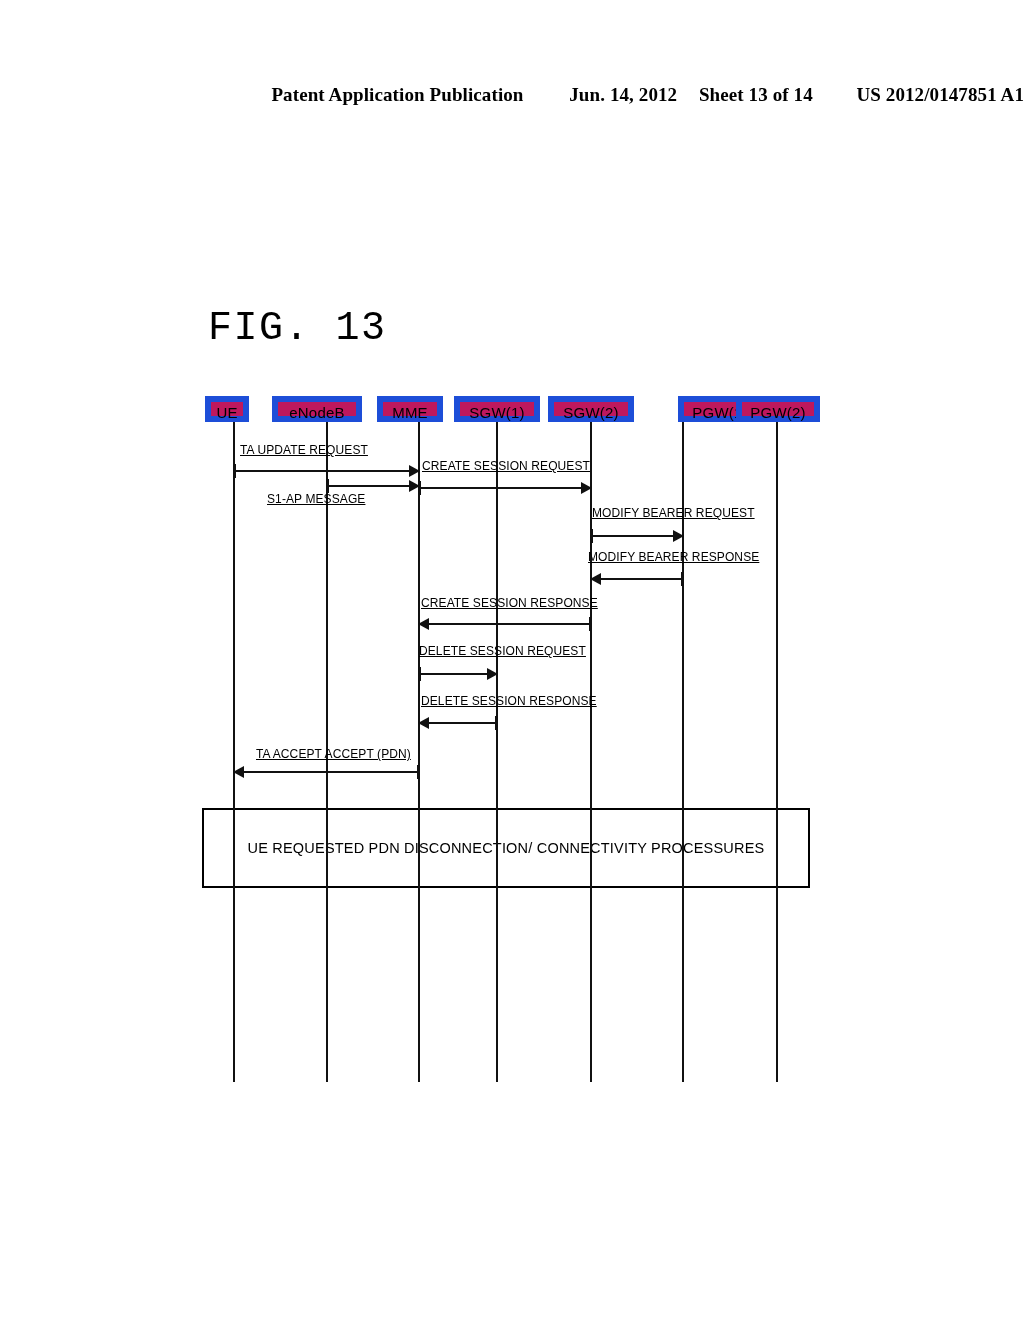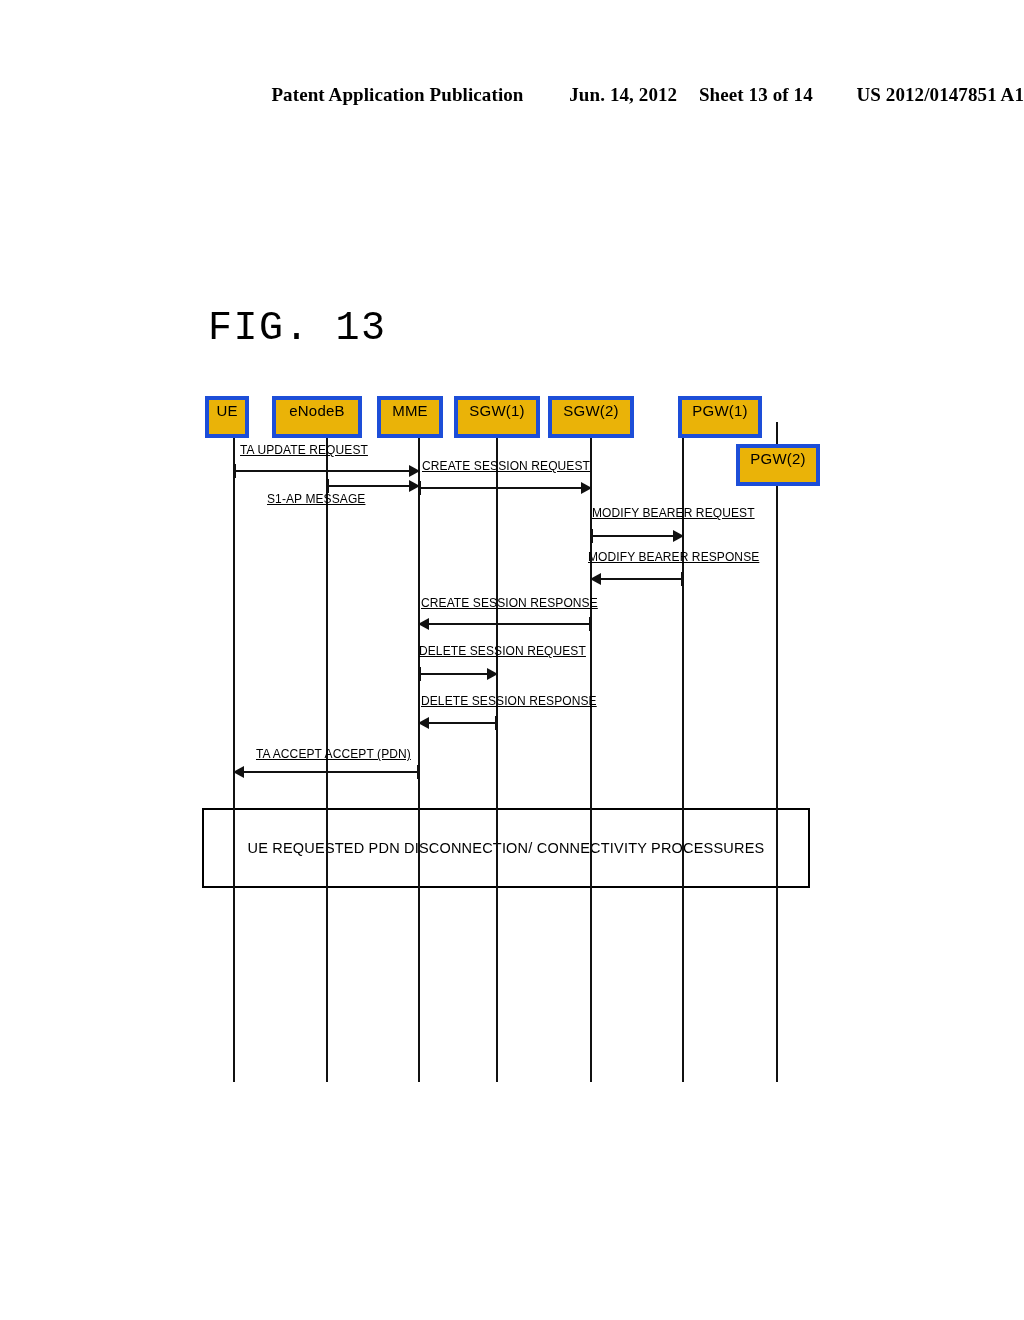--- a/index.html
+++ b/index.html
@@ -56,23 +56,23 @@
 
   .lifeline {
     position: absolute;
     width: 2px;
     background: #111111;
   }
 
   .actor-box {
     position: absolute;
     box-sizing: border-box;
-    border: 4px solid #1d4ed8;
-    background: #eab308;
-    height: 42px;
+    border: 6px solid #1d4ed8;
+    background: #be185d;
+    height: 26px;
     line-height: 22px;
     text-align: center;
     font-size: 15px;
     letter-spacing: 0.2px;
     white-space: nowrap;
   }
 
   
   .msg {
     position: absolute;
@@ -156,21 +156,21 @@
     <div class="lifeline" style="left: 496px; top: 422px; height: 660px;"></div>
     <div class="lifeline" style="left: 590px; top: 422px; height: 660px;"></div>
     <div class="lifeline" style="left: 682px; top: 422px; height: 660px;"></div>
     <div class="lifeline" style="left: 776px; top: 422px; height: 660px;"></div>
     <div class="actor-box" style="left: 205px; top: 396px; width: 44px;">UE</div>
     <div class="actor-box" style="left: 272px; top: 396px; width: 90px;">eNodeB</div>
     <div class="actor-box" style="left: 377px; top: 396px; width: 66px; text-align: center;">MME</div>
     <div class="actor-box" style="left: 454px; top: 396px; width: 86px;">SGW(1)</div>
     <div class="actor-box" style="left: 548px; top: 396px; width: 86px;">SGW(2)</div>
     <div class="actor-box" style="left: 678px; top: 396px; width: 84px;">PGW(1)</div>
-    <div class="actor-box" style="left: 736px; top: 396px; width: 84px; margin-top: 48px;">PGW(2)</div>
+    <div class="actor-box" style="left: 736px; top: 396px; width: 84px;">PGW(2)</div>
     <div class="msg right" style="left: 234px; top: 470px; width: 185px;">
       <span class="head"></span>
       <span class="tail-tick"></span>
     </div>
     <div class="msg-label" style="left: 240px; top: 443px;">TA UPDATE REQUEST</div>
     <div class="msg right" style="left: 327px; top: 485px; width: 92px;">
       <span class="head"></span>
       <span class="tail-tick"></span>
     </div>
     <div class="msg-label" style="left: 267px; top: 492px;">S1-AP MESSAGE</div>

